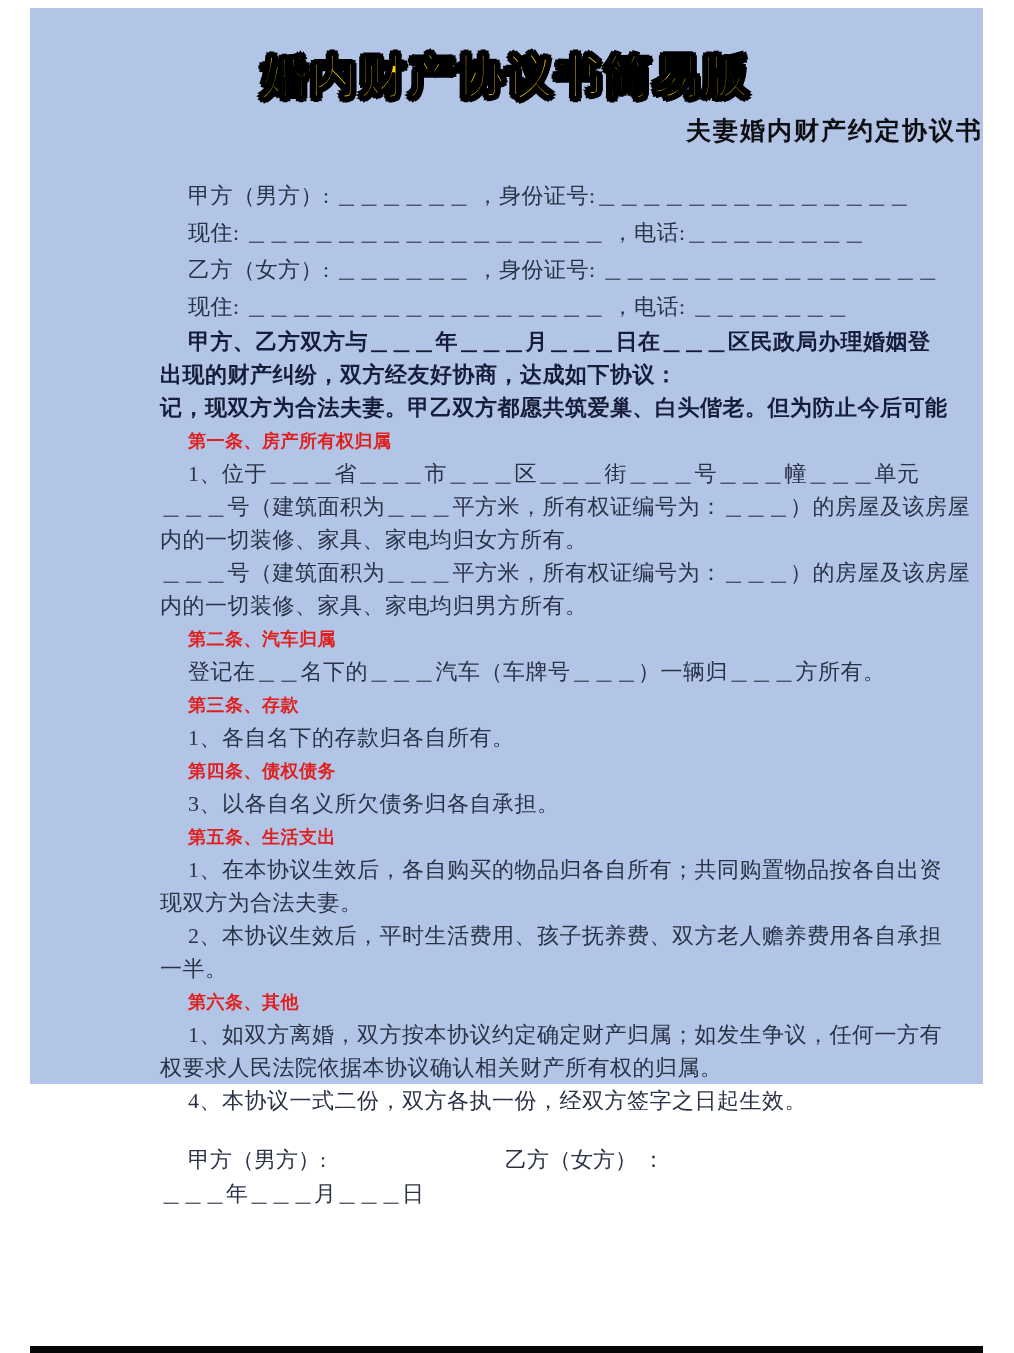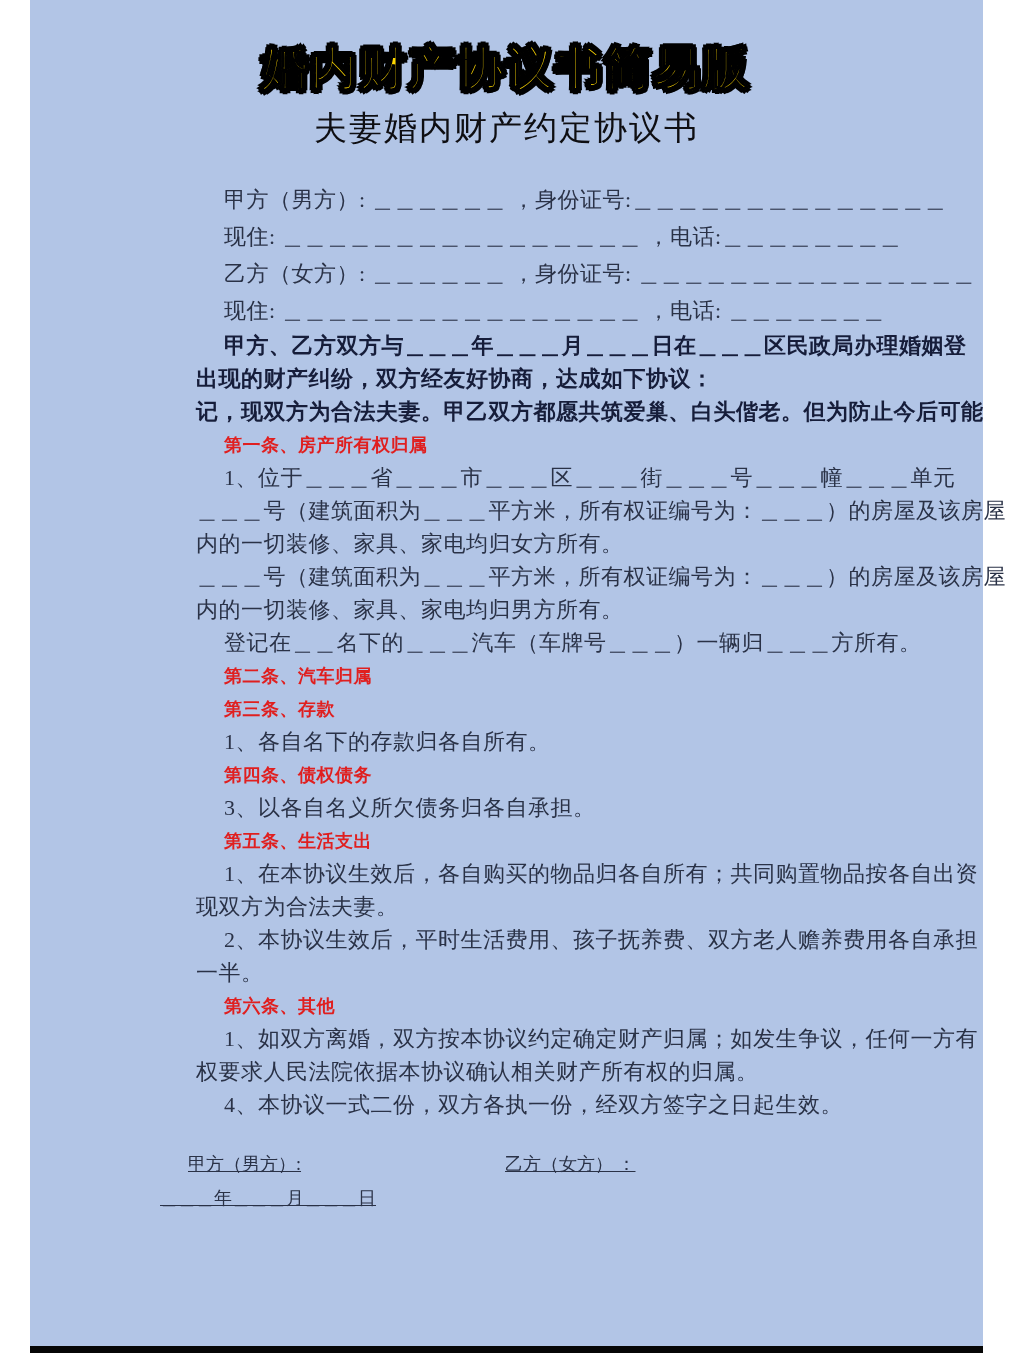--- a/index.html
+++ b/index.html
@@ -9,65 +9,65 @@
     --badge_yellow:#ffd800;
     --ink:#2a3247;
     --ink_bold:#161d3a;
     --bottom_bar:#060606;
   }
   *{margin:0;padding:0;box-sizing:border-box;}
   html,body{width:1014px;height:1353px;background:var(--page_bg);overflow:hidden;}
   body{font-family:"Liberation Serif","DejaVu Serif",serif;}
 
   .paper{
-    position:absolute;left:30px;top:0;
-    width:953px;height:1346px;
+    position:absolute;left:30px;top:8px;
+    width:953px;height:1076px;
     background:var(--paper);
   }
   .bottom-bar{
     position:absolute;left:30px;top:1346px;
     width:953px;height:7px;background:var(--bottom_bar);
   }
 
   .badge{
     margin-top:38px;text-align:center;
     font-family:"DejaVu Sans","Liberation Sans",sans-serif;
     font-size:46px;font-weight:900;letter-spacing:3px;
     color:var(--badge_yellow);
     -webkit-text-stroke:1.5px #000;
     text-shadow:
       -3px -3px 0 #000, 3px -3px 0 #000, -3px 3px 0 #000, 3px 3px 0 #000,
       -4px 0 0 #000, 4px 0 0 #000, 0 -4px 0 #000, 0 4px 0 #000;
   }
   .doc-title{
-    margin-top:6px;text-align:center;
-    font-size:33px;font-weight:400;letter-spacing:2px;
+    margin-top:6px;text-align:right;
+    font-size:25px;font-weight:700;letter-spacing:2px;
     color:#0e0e12;
   }
 
   .doc-body{
     margin:30px 88px 0 130px;
     width:748px;
     font-size:22px;color:var(--ink);
   }
   .line{
     line-height:33px;min-height:33px;
-    white-space:nowrap;letter-spacing:0.5px;margin-left:36px;
+    white-space:nowrap;letter-spacing:0.5px;
   }
   .line.field{line-height:37px;min-height:37px;}
   .line.intro{font-weight:700;color:var(--ink_bold);}
   .line.heading{
     font-family:"DejaVu Sans","Liberation Sans",sans-serif;
     font-size:18px;font-weight:700;color:var(--accent_red);
   }
   .line.indent{padding-left:28px;}
 
   .signature{
     margin:26px 0 0 130px;width:748px;
-    font-size:18px;color:var(--ink);text-decoration:underline;
+    font-size:22px;color:var(--ink);
   }
   .sig-row{display:flex;line-height:34px;white-space:nowrap;}
   .sig-col-a{width:345px;}
   .sig-col-b{flex:1;}
   .sig-label{padding-left:28px;}
 </style>
 </head>
 <body>
 
 <div class="paper">
@@ -81,22 +81,22 @@
       <div class="line field indent">现住: ＿＿＿＿＿＿＿＿＿＿＿＿＿＿＿＿ ，电话: ＿＿＿＿＿＿＿</div>
       <div class="line intro indent">甲方、乙方双方与＿＿＿年＿＿＿月＿＿＿日在＿＿＿区民政局办理婚姻登</div>
       <div class="line intro">出现的财产纠纷，双方经友好协商，达成如下协议：</div>
       <div class="line intro">记，现双方为合法夫妻。甲乙双方都愿共筑爱巢、白头偕老。但为防止今后可能</div>
       <div class="line heading indent">第一条、房产所有权归属</div>
       <div class="line item indent">1、位于＿＿＿省＿＿＿市＿＿＿区＿＿＿街＿＿＿号＿＿＿幢＿＿＿单元</div>
       <div class="line item">＿＿＿号（建筑面积为＿＿＿平方米，所有权证编号为：＿＿＿）的房屋及该房屋</div>
       <div class="line item">内的一切装修、家具、家电均归女方所有。</div>
       <div class="line item">＿＿＿号（建筑面积为＿＿＿平方米，所有权证编号为：＿＿＿）的房屋及该房屋</div>
       <div class="line item">内的一切装修、家具、家电均归男方所有。</div>
+      <div class="line heading indent">第二条、汽车归属</div>
       <div class="line item indent">登记在＿＿名下的＿＿＿汽车（车牌号＿＿＿）一辆归＿＿＿方所有。</div>
-      <div class="line heading indent">第二条、汽车归属</div>
       <div class="line heading indent">第三条、存款</div>
       <div class="line item indent">1、各自名下的存款归各自所有。</div>
       <div class="line heading indent">第四条、债权债务</div>
       <div class="line item indent">3、以各自名义所欠债务归各自承担。</div>
       <div class="line heading indent">第五条、生活支出</div>
       <div class="line item indent">1、在本协议生效后，各自购买的物品归各自所有；共同购置物品按各自出资</div>
       <div class="line item">现双方为合法夫妻。</div>
       <div class="line item indent">2、本协议生效后，平时生活费用、孩子抚养费、双方老人赡养费用各自承担</div>
       <div class="line item">一半。</div>
       <div class="line heading indent">第六条、其他</div>

